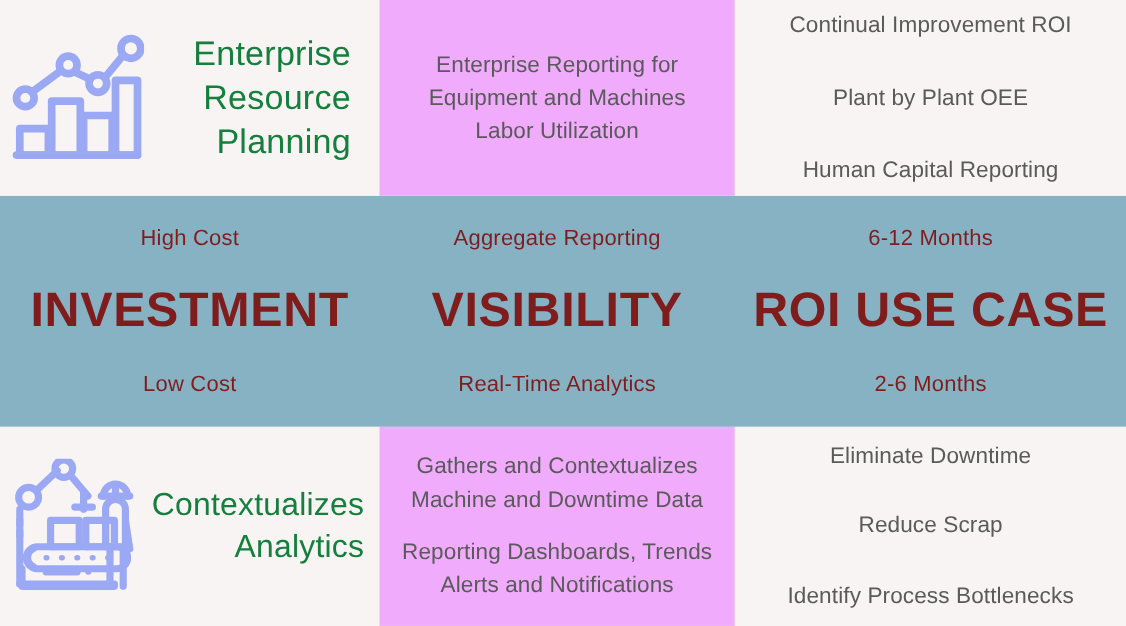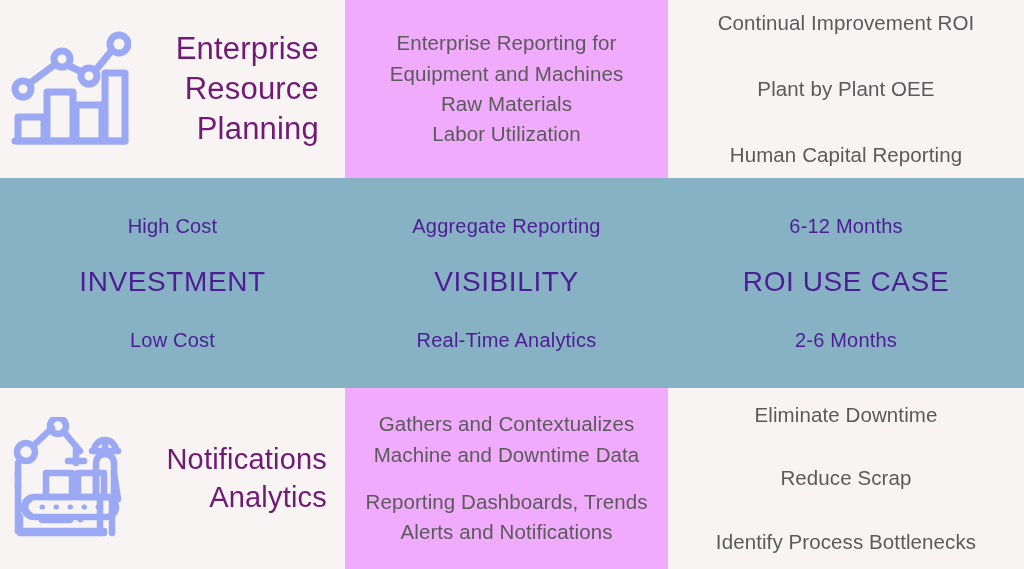--- a/index.html
+++ b/index.html
@@ -53,21 +53,21 @@
     flex: 0 0 auto;
     width: 128px;
     height: 128px;
     display: flex;
     align-items: center;
     justify-content: center;
   }
   .title-text {
     flex: 1 1 auto;
     text-align: right;
-    color: #701a75;
+    color: #15803d;
     font-size: 31px;
     font-weight: 300;
     line-height: 1.29;
     letter-spacing: 0.2px;
     white-space: pre-line;
     padding-right: 14px;
   }
   .title-text.bottom {
     font-size: 29px;
     padding-right: 6px;
@@ -99,30 +99,30 @@
     gap: 33px;
     width: 100%;
     font-size: 20.5px;
   }
 
   
   .band-cell {
     flex-direction: column;
     justify-content: center;
     align-items: center;
-    color: #4c1d95;
+    color: #7f1d1d;
   }
   .band-sub {
     font-size: 20px;
     font-weight: 300;
     letter-spacing: 0.2px;
   }
   .band-main {
-    font-size: 28px;
-    font-weight: 400;
+    font-size: 44px;
+    font-weight: 700;
     letter-spacing: 0.6px;
     margin: 28px 0 31px 0;
   }
 
   svg { display: block; }
 </style>
 </head>
 <body>
 
 <div class="canvas">
@@ -154,21 +154,20 @@
       </div>
       <div class="title-text">Enterprise
 Resource
 Planning</div>
     </div>
 
     <div class="cell col-mid bg-grey">
       <div class="para para-mid-top">
         <div>Enterprise Reporting for</div>
         <div>Equipment and Machines</div>
-        <div>Raw Materials</div>
         <div>Labor Utilization</div>
       </div>
     </div>
 
     <div class="cell col-right bg-light">
       <div class="para para-right-top">
         <div>Continual Improvement ROI</div>
         <div>Plant by Plant OEE</div>
         <div>Human Capital Reporting</div>
       </div>
@@ -234,21 +233,21 @@
             <line x1="84" y1="34" x2="110" y2="34"></line>
             <line x1="97" y1="24" x2="97" y2="34"></line>
             <path d="M88 46 a9 9 0 0 1 18 0 L106 80 L88 80 Z"></path>
             <line x1="88" y1="56" x2="88" y2="78"></line>
             <line x1="106" y1="56" x2="110" y2="82"></line>
             <line x1="92" y1="80" x2="92" y2="116"></line>
             <line x1="104" y1="80" x2="104" y2="116"></line>
           </g>
         </svg>
       </div>
-      <div class="title-text bottom">Notifications
+      <div class="title-text bottom">Contextualizes
 Analytics</div>
     </div>
 
     <div class="cell col-mid bg-grey">
       <div class="para para-mid-top">
         <div>Gathers and Contextualizes</div>
         <div>Machine and Downtime Data</div>
         <div class="blockgap"></div>
         <div>Reporting Dashboards, Trends</div>
         <div>Alerts and Notifications</div>

